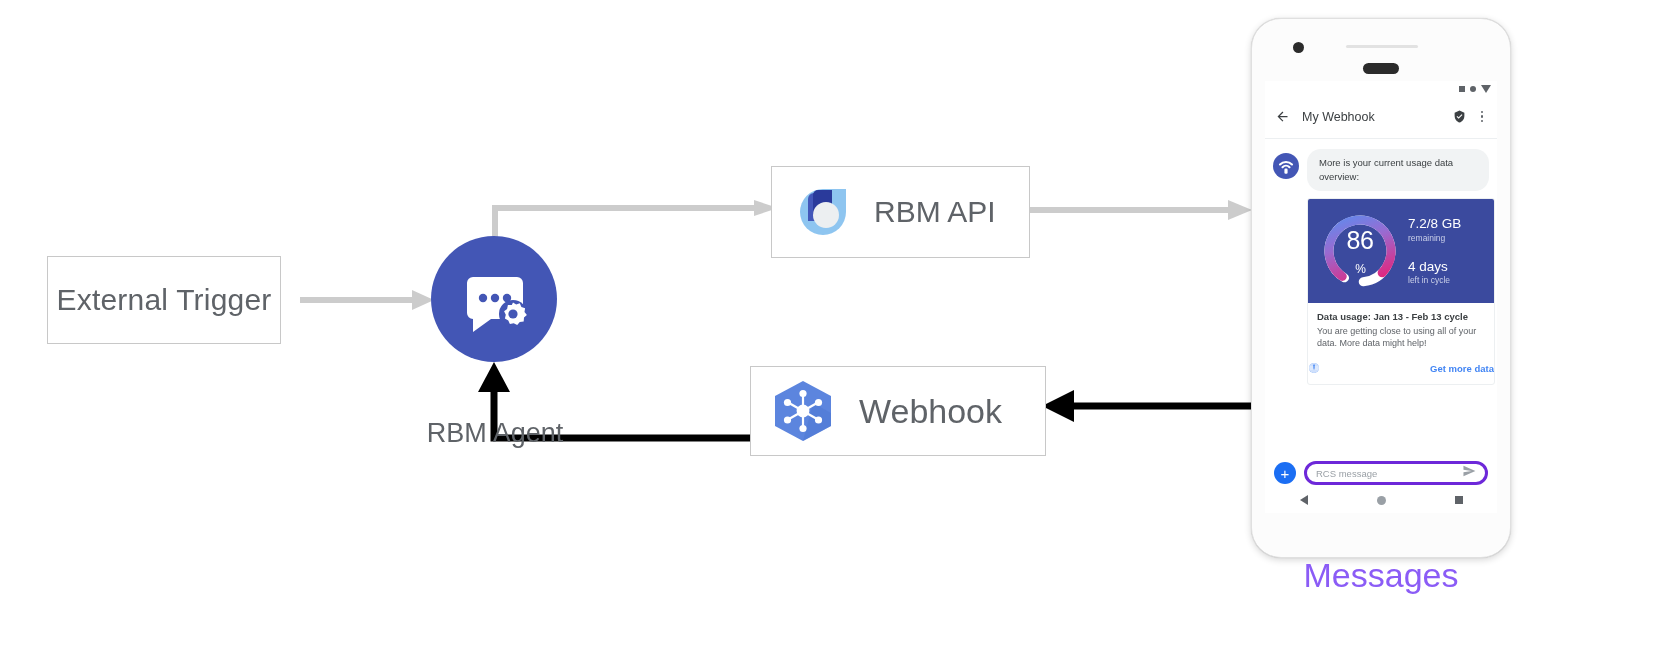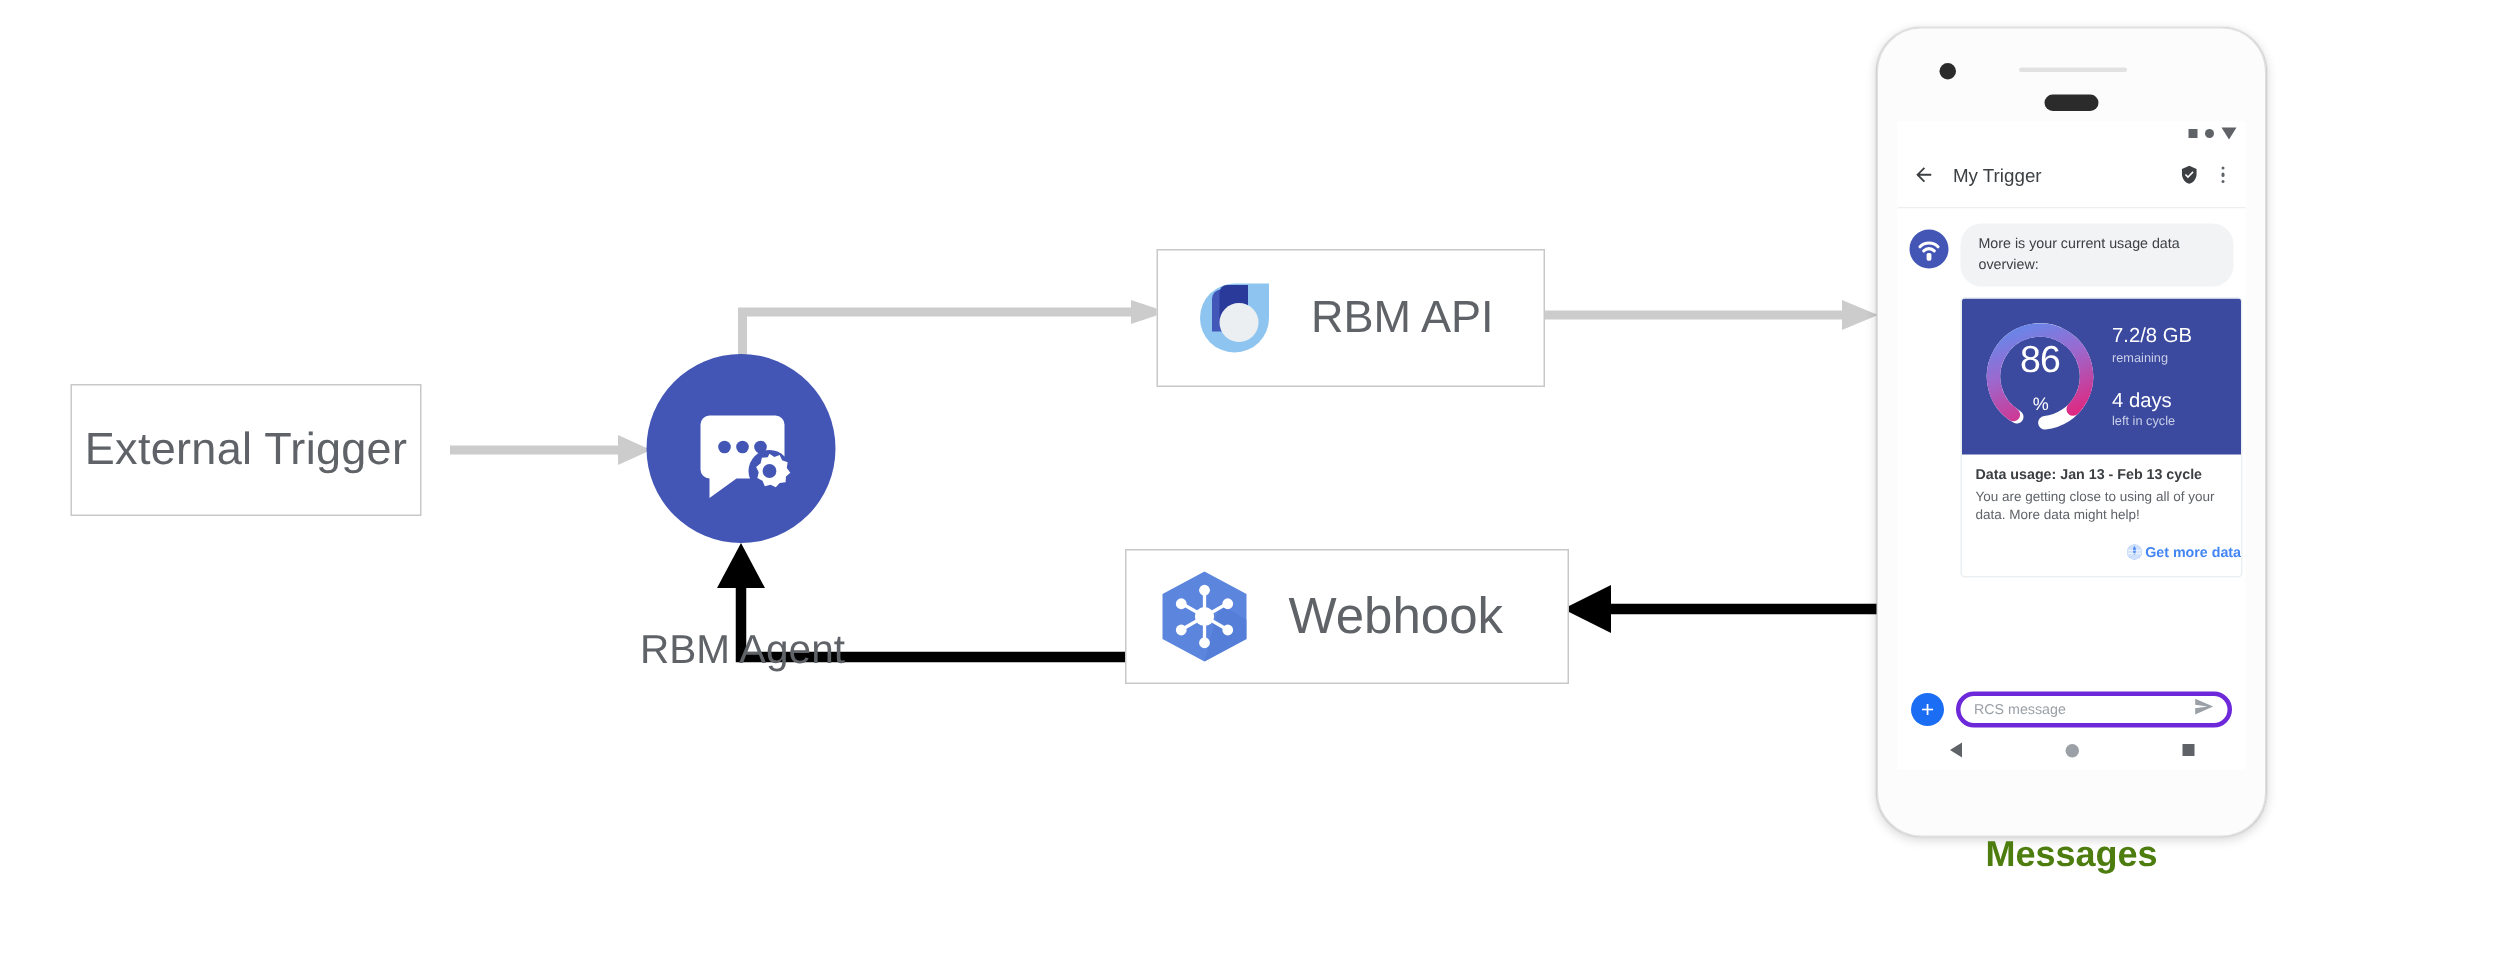--- a/index.html
+++ b/index.html
@@ -283,21 +283,21 @@
     margin-bottom: 3px;
   }
   #card-body {
     font-size: 9px;
     color: #5f6368;
     line-height: 1.42;
   }
   #card-action {
     display: flex;
     align-items: center;
-    justify-content: flex-end;
+    justify-content: space-between;
     padding: 8px 0 10px 0;
     gap: 1px;
   }
   #card-action-label {
     font-size: 9.5px;
     font-weight: 700;
     color: #4285f4;
   }
   
   #composer {
@@ -363,23 +363,23 @@
   .nav-recent {
     width: 8px; height: 8px;
     background: #5f6368;
   }
   #phone-caption {
     position: absolute;
     left: 1251px;
     top: 556px;
     width: 260px;
     text-align: center;
-    font-size: 24px;
-    color: #4d7c0f;
-    font-weight: 700;
+    font-size: 34px;
+    color: #8b5cf6;
+    font-weight: 400;
   }
 </style>
 </head>
 <body>
 
 <div id="canvas">
 
   <svg class="conn" style="left:300px; top:280px;" width="140" height="40" viewBox="0 0 140 40">
     <line x1="0" y1="20" x2="112" y2="20" stroke="#cccccc" stroke-width="6"></line>
     <polygon points="112,10 134,20 112,30" fill="#cccccc"></polygon>
@@ -470,21 +470,21 @@
         <div class="st-dot"></div>
         <div class="st-tri"></div>
       </div>
 
       <div id="app-bar">
         <span class="appbar-icon">
           <svg width="15" height="15" viewBox="0 0 24 24">
             <path d="M20 11H7.8l5.6-5.6L12 4l-8 8 8 8 1.4-1.4L7.8 13H20z" fill="#3c4043"></path>
           </svg>
         </span>
-        <span id="app-bar-title">My Trigger</span>
+        <span id="app-bar-title">My Webhook</span>
         <span class="appbar-icon">
           <svg width="13" height="13" viewBox="0 0 24 24">
             <path d="M12 1 3 5v6c0 5.5 3.8 10.7 9 12 5.2-1.3 9-6.5 9-12V5z" fill="#3c4043"></path>
             <path d="M10.4 16.2 6.6 12.4l1.4-1.4 2.4 2.4 5.6-5.6 1.4 1.4z" fill="#ffffff"></path>
           </svg>
         </span>
         <span id="overflow-menu">
           <span></span>
             <span></span>
             <span></span>

